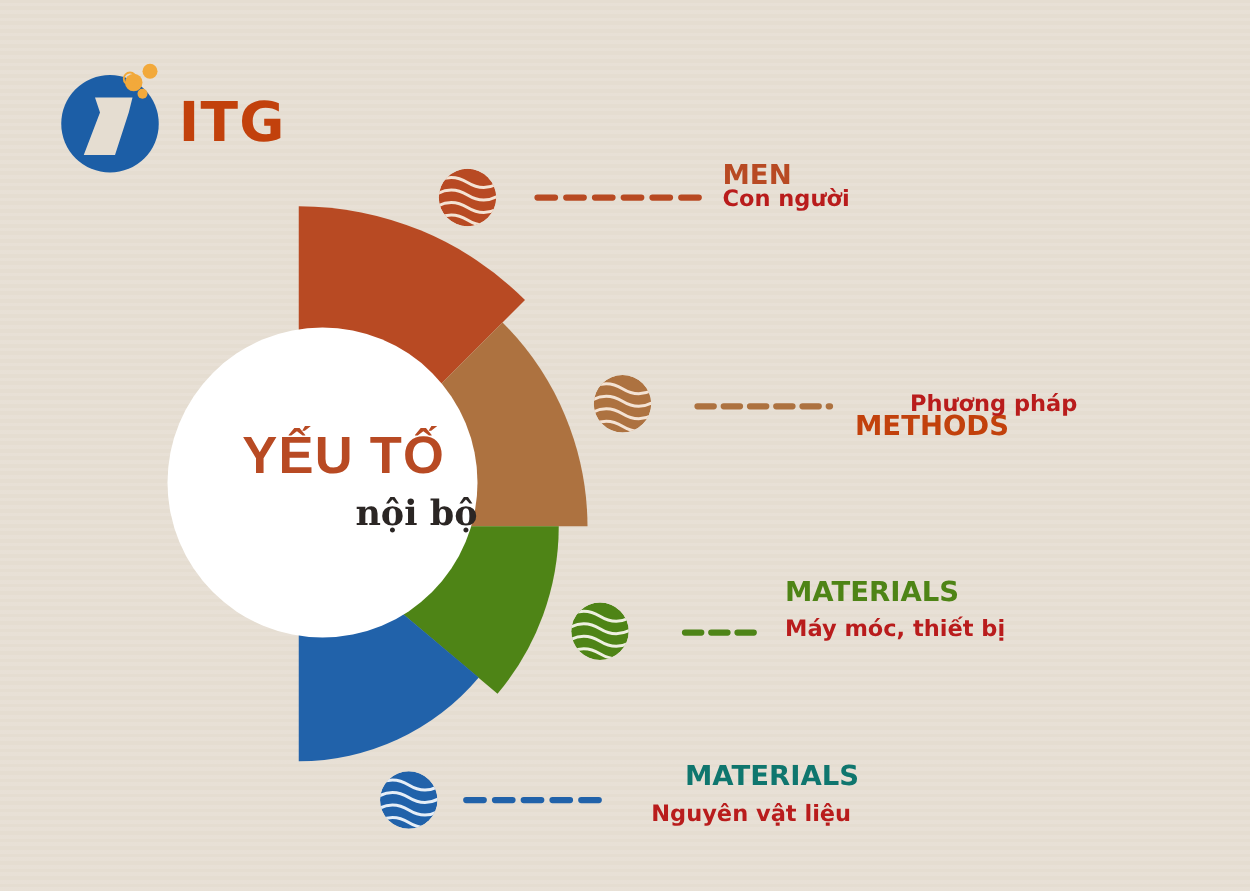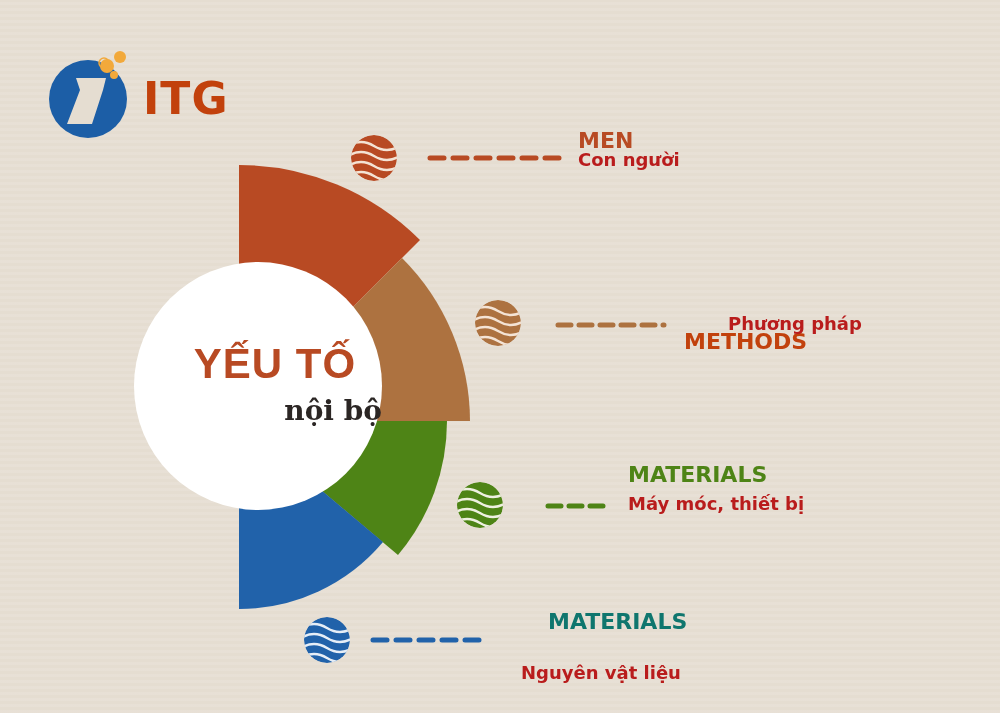--- a/index.html
+++ b/index.html
@@ -106,13 +106,13 @@
 <div class="abs label-title" style="left:578px; top:128px; color:#b84a23;">MEN</div>
 <div class="abs label-sub" style="left:578px; top:148px;">Con người</div>
 
 <div class="abs label-title" style="left:684px; top:281px; color:#c2410c;margin-top:48px;">METHODS</div>
 <div class="abs label-sub" style="left:684px; top:312px;margin-left:44px;">Phương pháp</div>
 
 <div class="abs label-title" style="left:628px; top:462px; color:#4e8416;">MATERIALS</div>
 <div class="abs label-sub" style="left:628px; top:492px;">Máy móc, thiết bị</div>
 
 <div class="abs label-title" style="left:548px; top:609px; color:#0f766e;">MATERIALS</div>
-<div class="abs label-sub" style="left:521px; top:640px;margin-top:21px;">Nguyên vật liệu</div>
+<div class="abs label-sub" style="left:521px; top:640px;">Nguyên vật liệu</div>
 
 </body></html>

